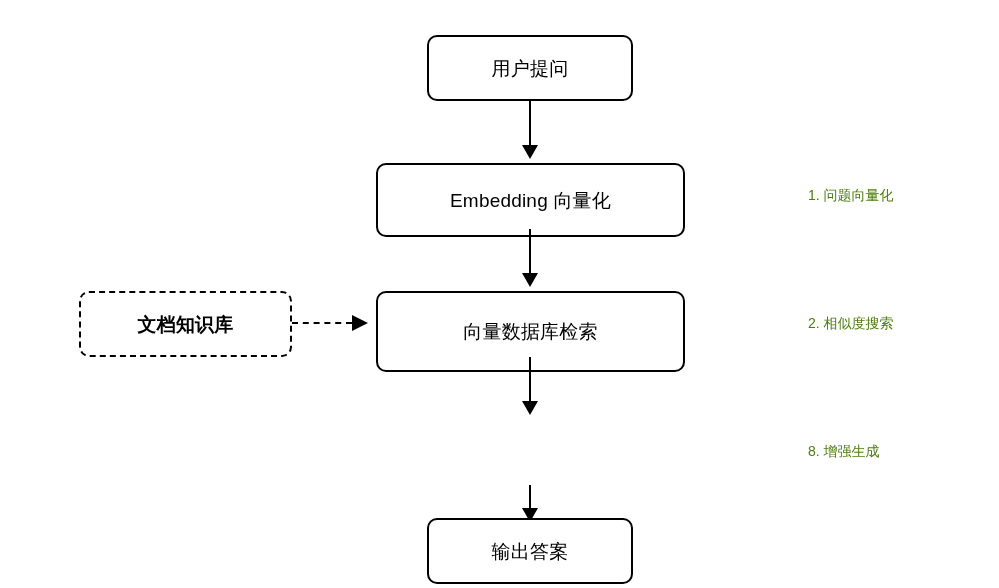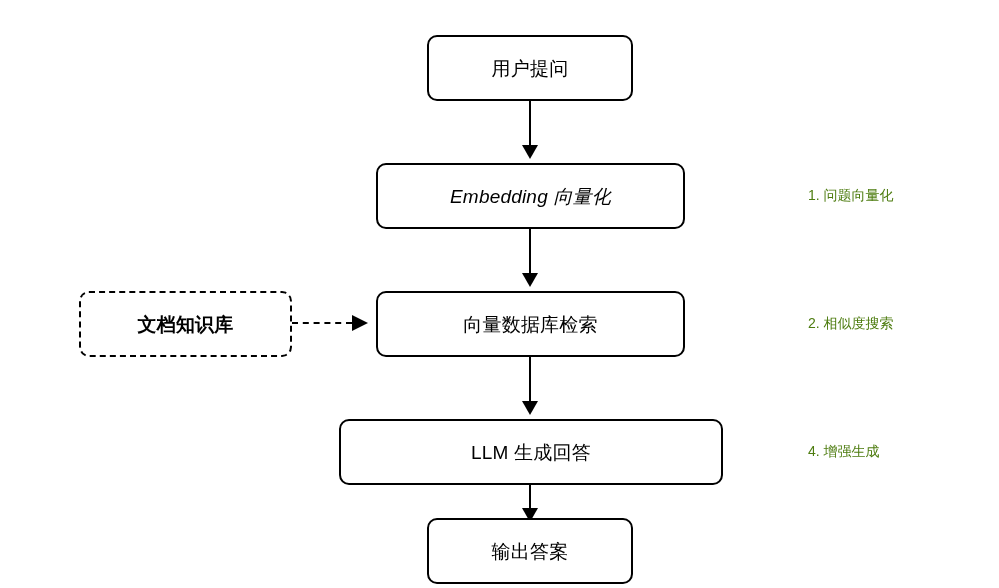--- a/index.html
+++ b/index.html
@@ -43,22 +43,22 @@
     border-width: 2px;
     border-radius: 10px;
   }
 
   .node-label {
     display: block;
   }
 
   
   #node-query     { left: 427px; top: 35px;  width: 206px; height: 66px; }
-  #node-embedding { left: 376px; top: 163px; width: 309px; height: 66px; font-style: italic; }
-  #node-vectordb  { left: 376px; top: 291px; width: 309px; height: 66px; }
+  #node-embedding { left: 376px; top: 163px; width: 309px; height: 74px; }
+  #node-vectordb  { left: 376px; top: 291px; width: 309px; height: 81px; }
   #node-kb        { left: 79px;  top: 291px; width: 213px; height: 66px; font-weight: bold; }
   #node-llm       { left: 339px; top: 419px; width: 384px; height: 66px; }
   #node-output    { left: 427px; top: 518px; width: 206px; height: 66px; }
 
   
   .vconn {
     position: absolute;
     left: 529px;
     width: 2px;
     background: #000000;
@@ -140,28 +140,25 @@
   <div id="conn-kb"></div>
   <div id="head-kb"></div>
 
   <div class="node" id="node-vectordb">
     <span class="node-label">向量数据库检索</span>
   </div>
 
   <div class="vconn" id="conn3"></div>
   <div class="vhead" id="head3"></div>
 
-  <div class="node" id="node-llm">
-    <span class="node-label">LLM 生成回答</span>
-  </div>
 
   <div class="vconn" id="conn4"></div>
   <div class="vhead" id="head4"></div>
 
   <div class="node" id="node-output">
     <span class="node-label">输出答案</span>
   </div>
 
   <div class="annotation" id="ann1">1. 问题向量化</div>
   <div class="annotation" id="ann2">2. 相似度搜索</div>
-  <div class="annotation" id="ann3">4. 增强生成</div>
+  <div class="annotation" id="ann3">8. 增强生成</div>
 
 </div>
 
 </body></html>

